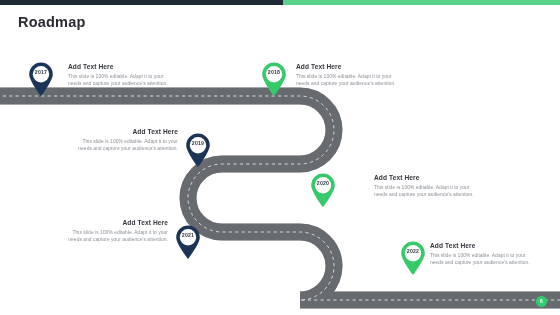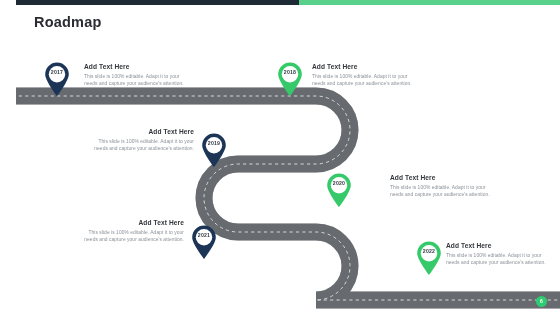--- a/index.html
+++ b/index.html
@@ -3,21 +3,21 @@
 <meta charset="utf-8">
 <style>
   html,body{margin:0;padding:0;}
   body{
     width:560px;height:315px;
     background:#ffffff;
     font-family:"Liberation Sans", sans-serif;
     overflow:hidden;
     position:relative;
   }
-  .slide{position:absolute;inset:0;background:#fefffe;margin-left:16px;}
+  .slide{position:absolute;inset:0;background:#fefffe;}
 
   
   .topbar{position:absolute;top:0;left:0;width:560px;height:5px;display:flex;}
   .topbar .dark{width:283px;height:100%;background:#1f2a37;}
   .topbar .green{flex:1;height:100%;background:#5ad18a;}
 
   
   .title{
     position:absolute;left:18px;top:14px;
     font-size:14.5px;font-weight:bold;color:#2b2b33;

